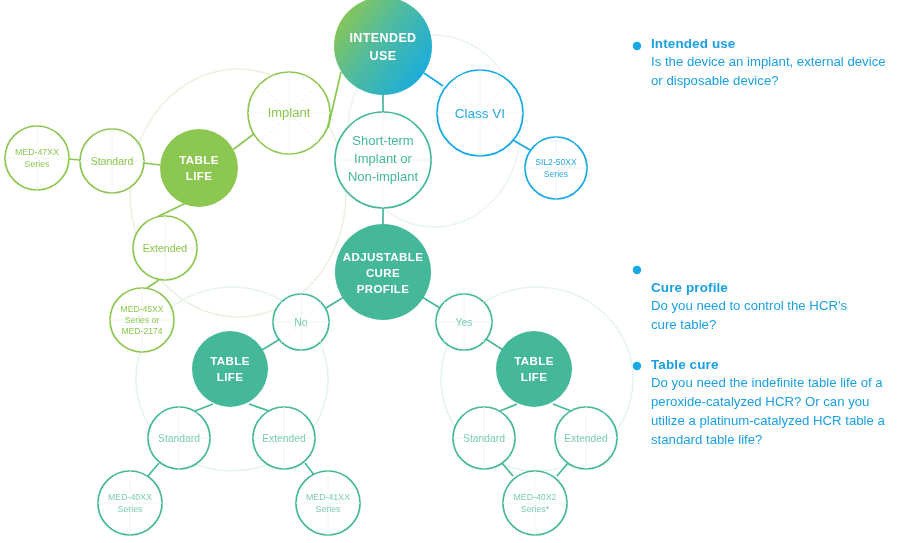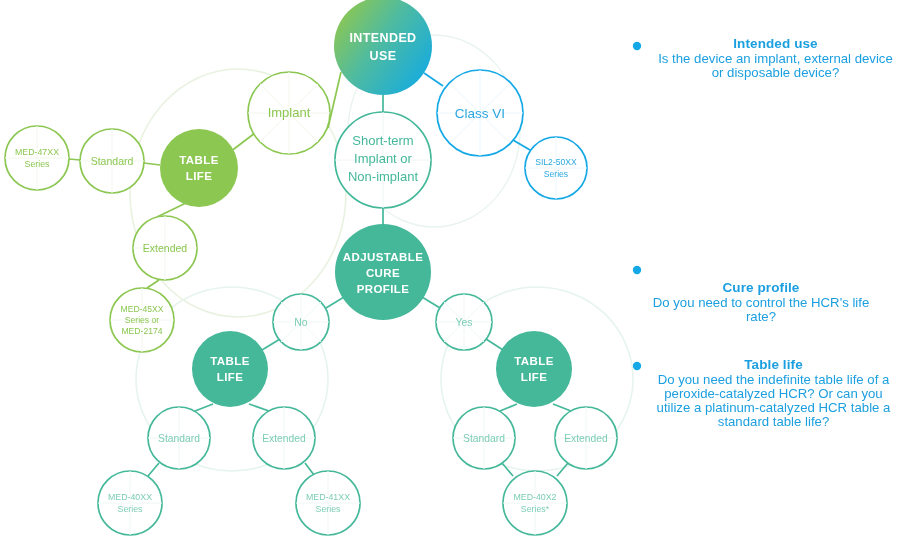--- a/index.html
+++ b/index.html
@@ -1,40 +1,40 @@
 <!DOCTYPE html>
 <html><head>
 <meta charset="utf-8">
 <style>
   html,body{margin:0;padding:0;background:#ffffff;}
   body{
     width:900px;height:543px;overflow:hidden;
     font-family:"Liberation Sans",sans-serif;
     position:relative;
   }
-  #stage{position:absolute;inset:0;width:900px;height:543px;text-align:center;}
+  #stage{position:absolute;inset:0;width:900px;height:543px;}
   svg.diagram{position:absolute;left:0;top:0;width:900px;height:543px;}
 
   .node-label{
     font-family:"Liberation Sans",sans-serif;
     text-anchor:middle;
     dominant-baseline:middle;
   }
   .hub-label{ fill:#ffffff; font-weight:bold; letter-spacing:.4px; }
   .leaf-label{ font-weight:normal; }
 
   
   .panel{position:absolute;left:651px;top:0;width:249px;height:543px;}
   .item{position:absolute;}
   .item h3{
     margin:0 0 1px 0;font-size:13.5px;font-weight:bold;color:#1b9fe0;
     font-family:"Liberation Sans",sans-serif;letter-spacing:.1px;
   }
   .item p{
-    margin:0;font-size:13.2px;line-height:14px;color:#1b9fe0;
+    margin:0;font-size:13.2px;line-height:19px;color:#1b9fe0;
     font-family:"Liberation Sans",sans-serif;font-weight:normal;
   }
   .foot{
     position:absolute;left:651px;top:494px;width:242px;
     font-size:9.2px;line-height:12.4px;color:#1b9fe0;
     font-family:"Liberation Sans",sans-serif;
   }
   .foot sup{font-size:8px;}
 </style>
 </head>
@@ -320,24 +320,24 @@
 
   <div class="panel">
 
     <div class="item" style="left:0;top:36px;width:249px;">
       <h3>Intended use</h3>
       <p>Is the device an implant, external device or disposable device?</p>
     </div>
 
     <div class="item" style="left:0;top:261px;width:220px;margin-top:19px;">
       <h3>Cure profile</h3>
-      <p>Do you need to control the HCR's life rate?</p>
+      <p>Do you need to control the HCR's cure table?</p>
     </div>
 
     <div class="item" style="left:0;top:357px;width:245px;">
-      <h3>Table life</h3>
+      <h3>Table cure</h3>
       <p>Do you need the indefinite table life of a peroxide-catalyzed HCR? Or can you utilize a platinum-catalyzed HCR table a standard table life?</p>
     </div>
 
   </div>
 
 
 </div>
 
 </body></html>

